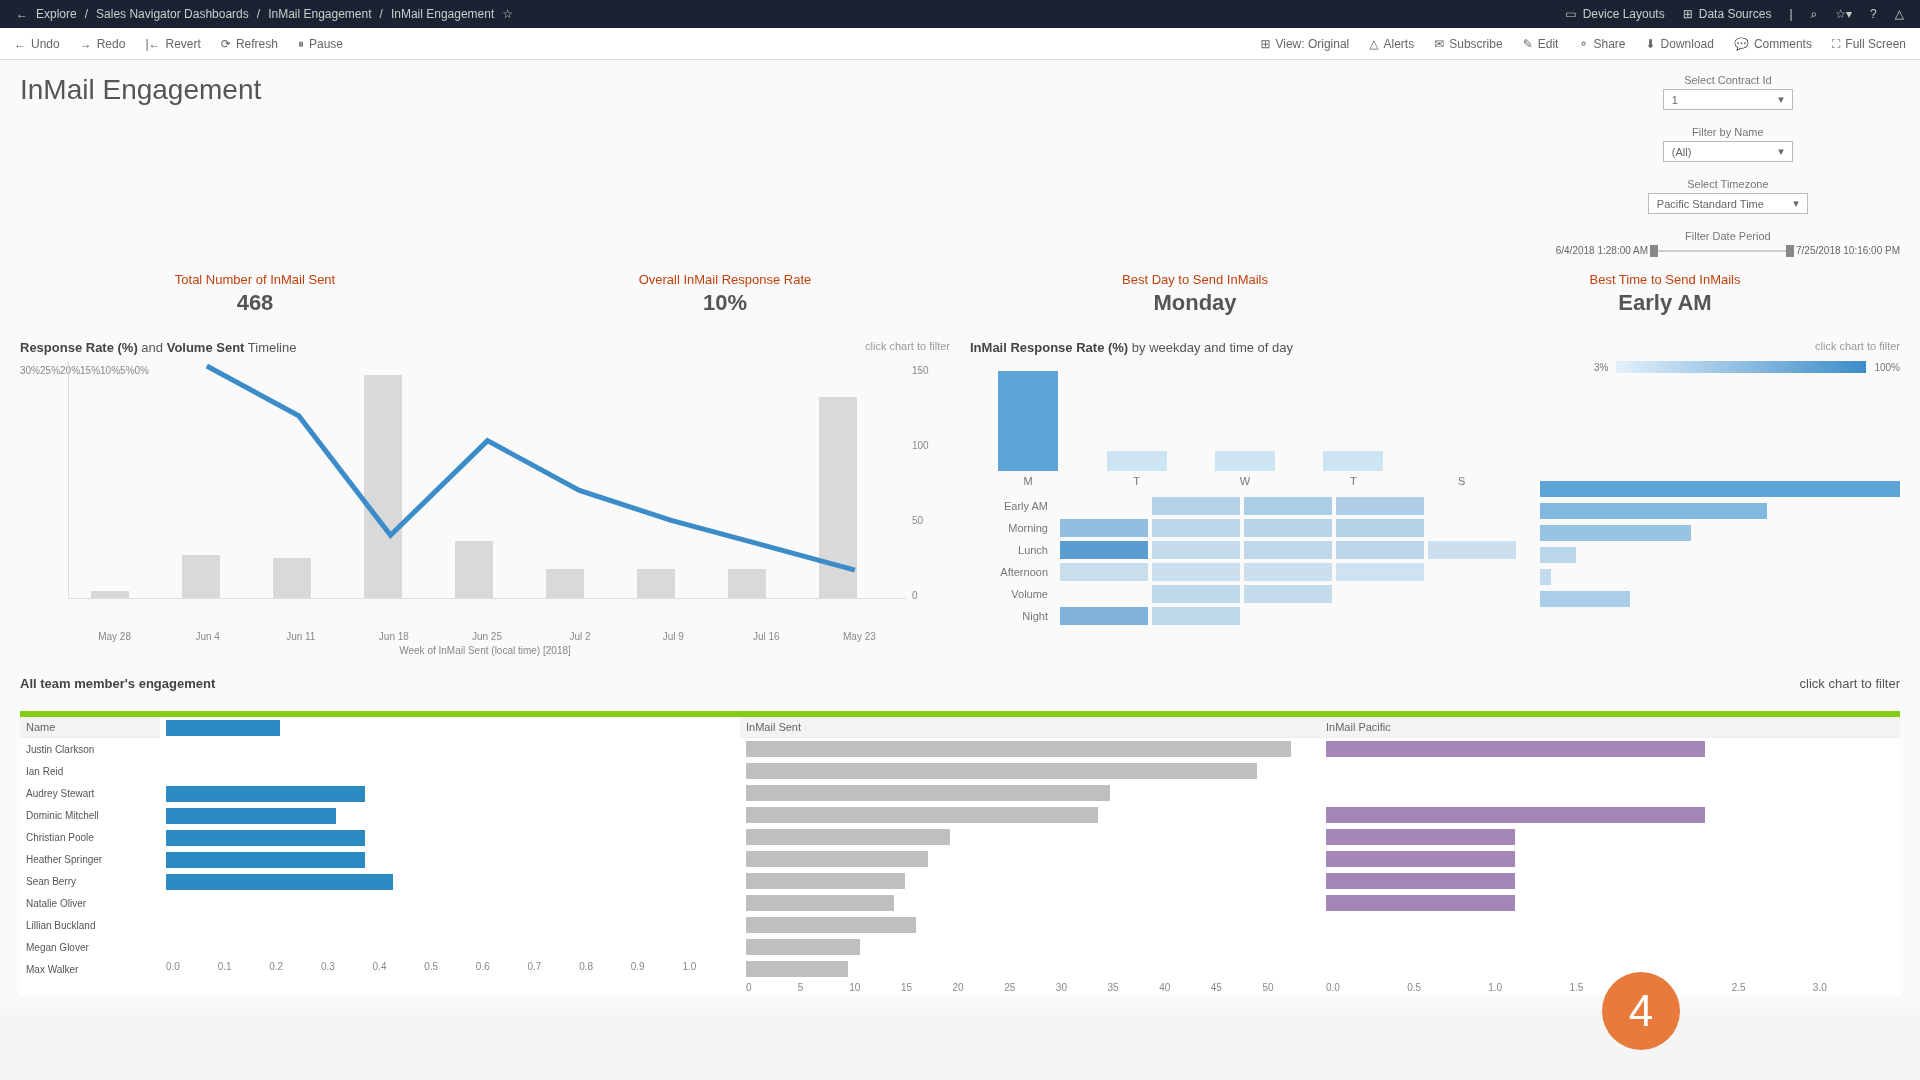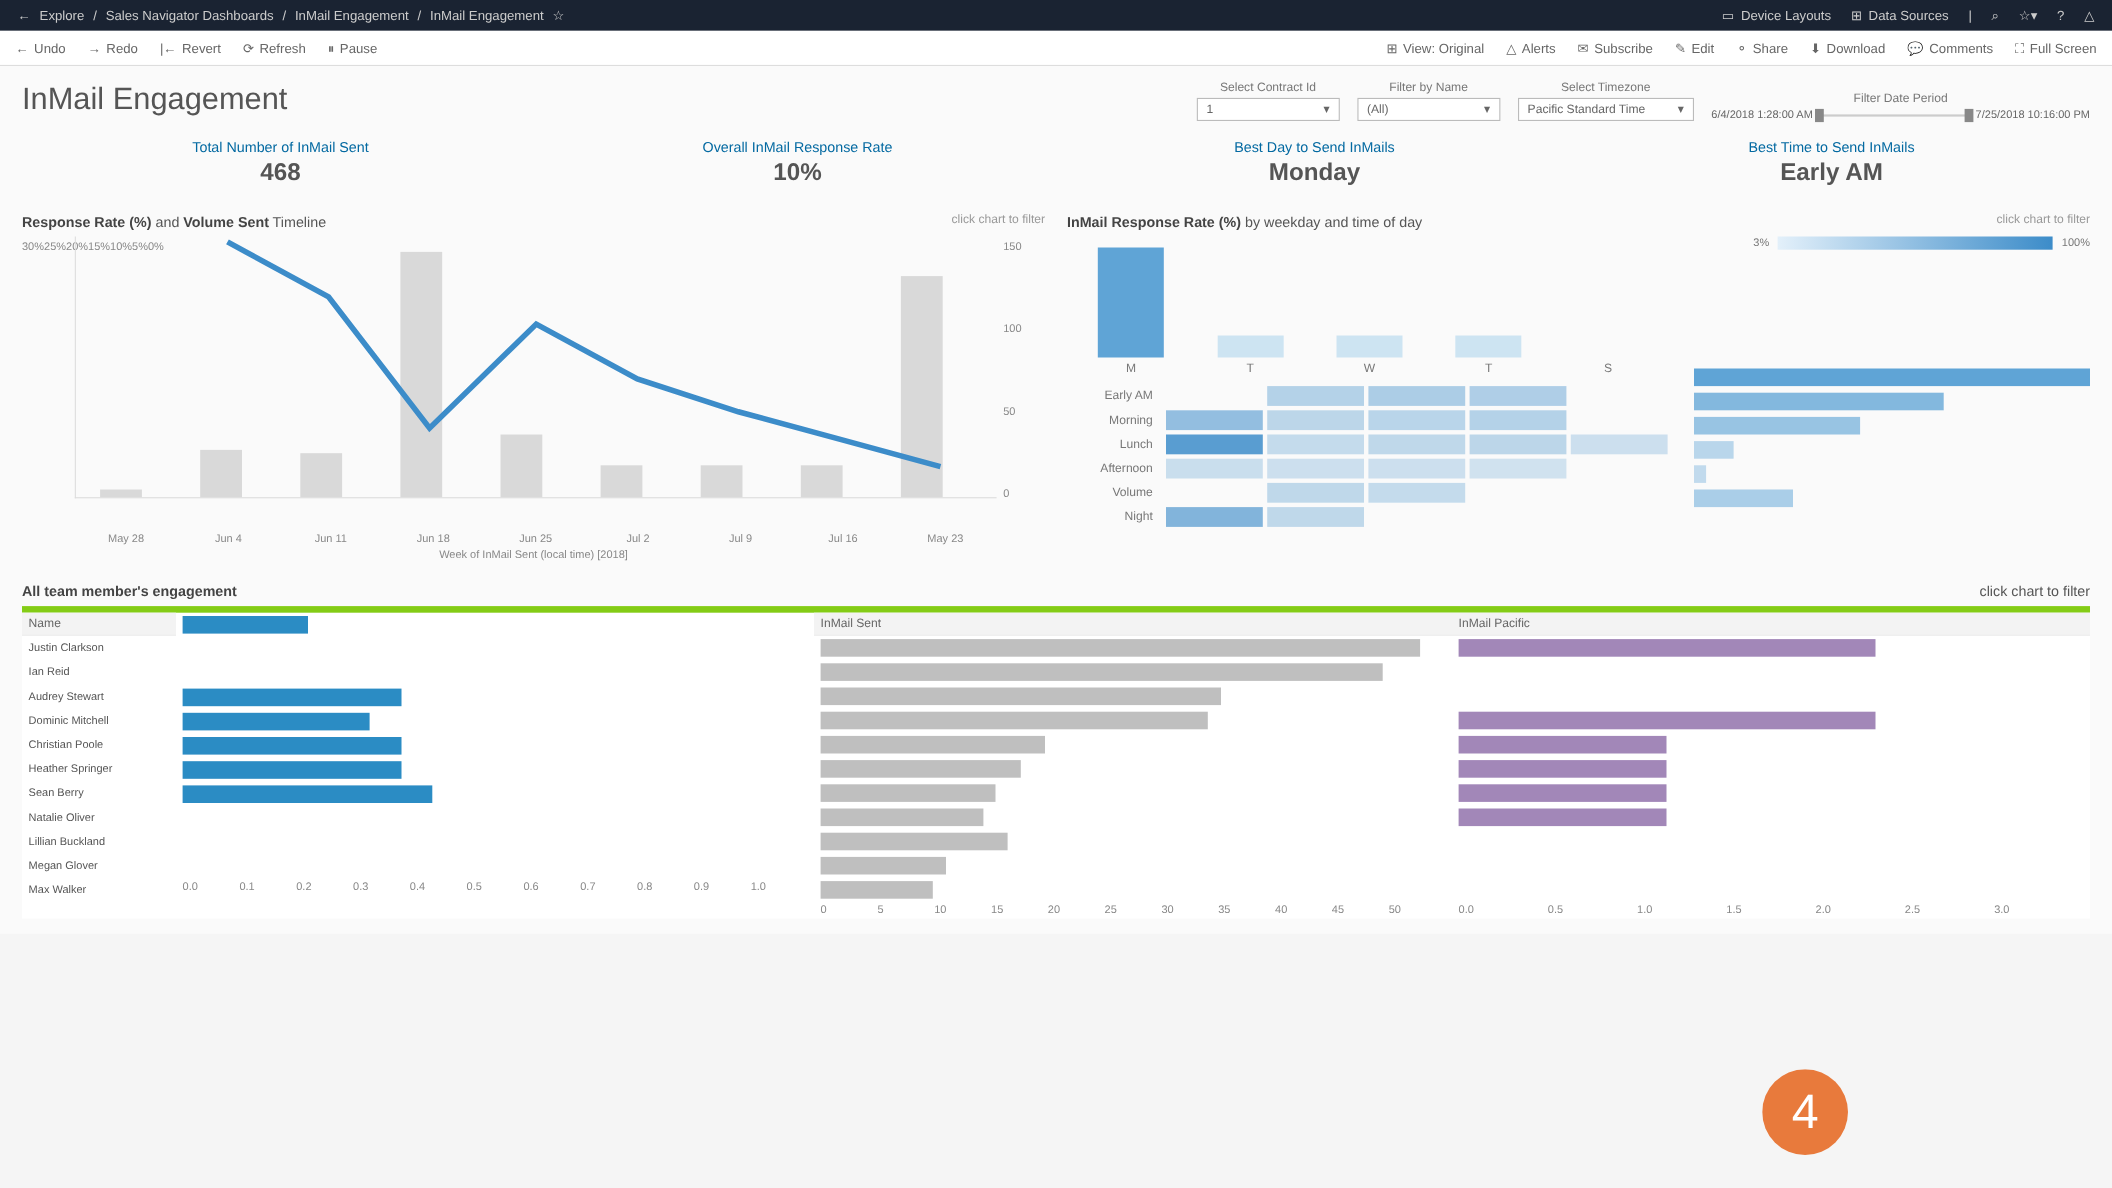--- a/index.html
+++ b/index.html
@@ -8,33 +8,33 @@
 .breadcrumb { display: flex; gap: 8px; align-items: center; }
 .breadcrumb span { cursor: pointer; }
 .topbar-right { display: flex; gap: 18px; align-items: center; }
 .top-icon { cursor: pointer; display: flex; align-items: center; gap: 6px; }
 .toolbar { background: #fff; height: 32px; border-bottom: 1px solid #ddd; display: flex; align-items: center; padding: 0 14px; font-size: 12px; color: #666; justify-content: space-between; }
 .toolbar-left, .toolbar-right { display: flex; gap: 20px; align-items: center; }
 .tool-btn { display: flex; align-items: center; gap: 5px; cursor: pointer; }
 .content { padding: 14px 20px; background: #fafafa; }
 .header-row { display: flex; justify-content: space-between; align-items: flex-start; margin-bottom: 8px; }
 .page-title { font-size: 28px; font-weight: 400; color: #555; }
-.filters { display: flex; gap: 16px; align-items: flex-end; font-size: 11px; color: #666; }
+.filters { display: flex; gap: 16px; font-size: 11px; color: #666; flex-direction: column; }
 .filter-col { display: flex; flex-direction: column; align-items: center; gap: 3px; }
 .filter-label { font-size: 11px; color: #777; }
 .select-box { border: 1px solid #bbb; padding: 3px 8px; font-size: 11px; min-width: 130px; display: flex; justify-content: space-between; align-items: center; cursor: pointer; background: #fff; }
 .date-range { display: flex; flex-direction: column; align-items: center; gap: 3px; }
 .date-slider { display: flex; align-items: center; gap: 4px; font-size: 10px; color: #666; }
 .slider-track { width: 140px; height: 2px; background: #ccc; position: relative; }
 .slider-track::before, .slider-track::after { content: ''; width: 8px; height: 12px; background: #888; position: absolute; top: -5px; }
 .slider-track::before { left: -2px; }
 .slider-track::after { right: -2px; }
 .kpis { display: flex; margin-top: 8px; }
 .kpi { flex: 1; text-align: center; padding: 8px 0; }
-.kpi-label { font-size: 13px; color: #0369a1; }
+.kpi-label { font-size: 13px; color: #c2410c; }
 .kpi-value { font-size: 22px; font-weight: 700; color: #555; margin-top: 3px; }
 .kpi-value.bold { font-weight: 800; }
 .charts-row { display: flex; gap: 20px; margin-top: 16px; }
 .chart-panel { flex: 1; }
 .chart-title { font-size: 13px; color: #555; margin-bottom: 6px; display: flex; justify-content: space-between; }
 .chart-title .hint { font-size: 11px; color: #999; font-weight: 400; }
 .bold-part { font-weight: 700; color: #444; }
 .timeline-chart { position: relative; height: 270px; display: flex; }
 .y-left { width: 48px; display: flex; justify-content: space-between; font-size: 10px; color: #888; text-align: right; padding: 4px 6px 30px 0; }
 .y-right { width: 44px; display: flex; flex-direction: column; justify-content: space-between; font-size: 10px; color: #888; padding: 4px 0 30px 6px; }
@@ -57,21 +57,21 @@
 .heat-row-label { width: 86px; text-align: right; font-size: 11px; color: #777; padding-right: 8px; }
 .heat-cells { flex: 1; display: flex; gap: 4px; padding: 0 4px; }
 .heat-cell { flex: 1; height: 18px; }
 .time-bars { margin-top: 0; }
 .time-bar-row { display: flex; align-items: center; height: 22px; }
 .time-bar-track { flex: 1; height: 16px; background: transparent; position: relative; }
 .time-bar-fill { height: 16px; background: #5fa4d6; }
 .legend-row { display: flex; align-items: center; gap: 8px; font-size: 10px; color: #777; justify-content: flex-end; margin-bottom: 10px; }
 .legend-gradient { width: 250px; height: 12px; background: linear-gradient(to right, #e3f0fa, #3c8cc9); }
 .team-section { margin-top: 20px; }
-.team-header { display: flex; justify-content: space-between; font-size: 13px; color: #555; margin-bottom: 6px; }
+.team-header { display: flex; justify-content: space-between; font-size: 13px; color: #555; margin-bottom: 20px; }
 .team-cols { display: flex; background: #fff; border-top: 6px solid #84cc16; }
 .team-names { width: 140px; }
 .team-resp { flex: 1; }
 .team-sent { flex: 1; }
 .team-acc { flex: 1; }
 .col-head { font-size: 11px; color: #666; padding: 4px 6px; background: #f3f3f3; border-bottom: 1px solid #eee; }
 .team-row { height: 22px; display: flex; align-items: center; padding: 0 6px; font-size: 10px; color: #555; }
 .t-bar { height: 16px; background: #bfbfbf; }
 .t-bar.blue { background: #2b8cc4; }
 .t-bar.purple { background: #a287b8; }

